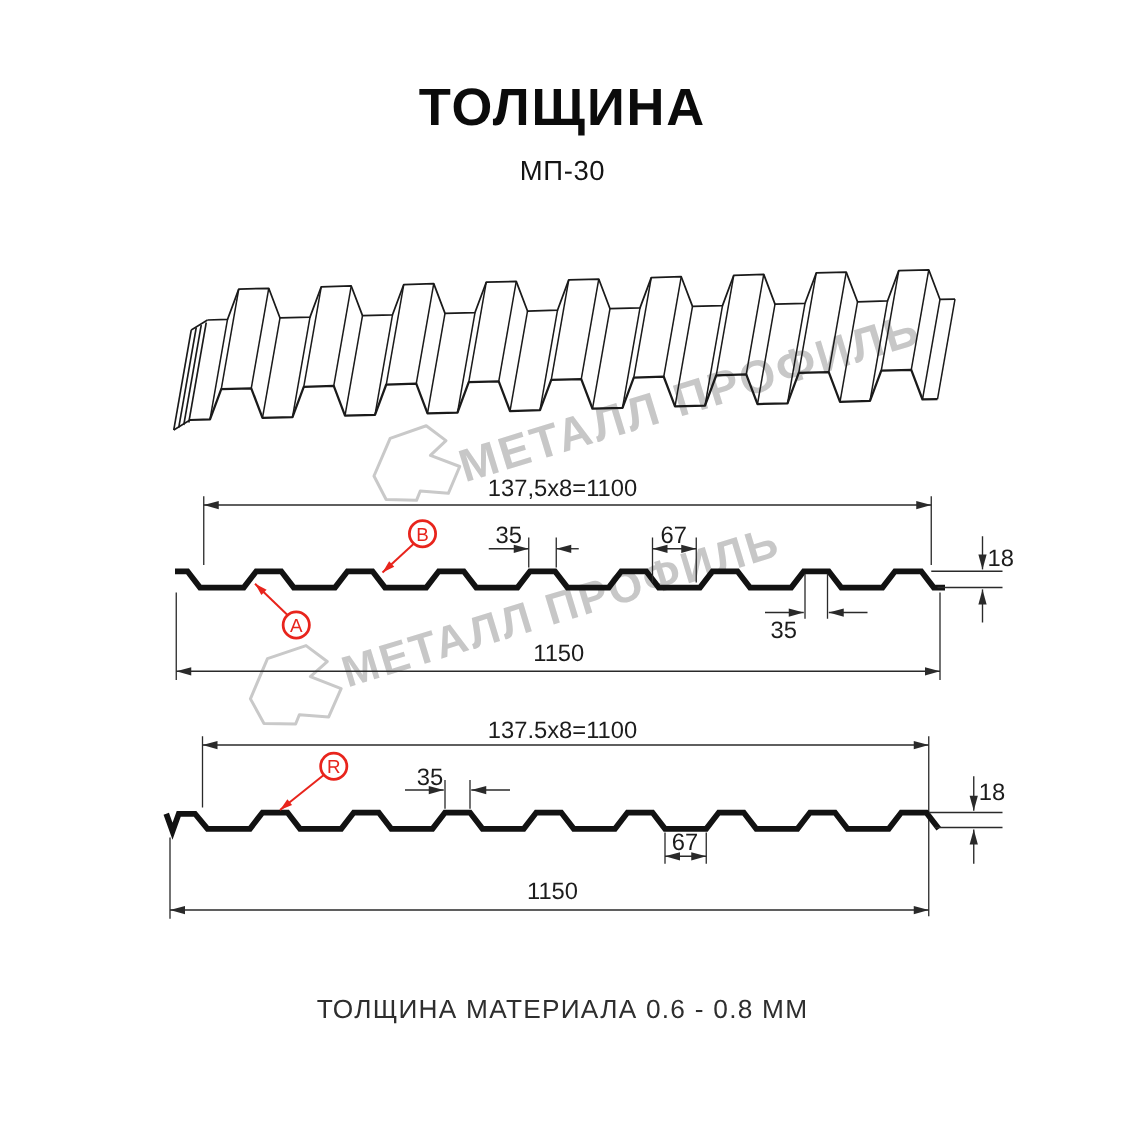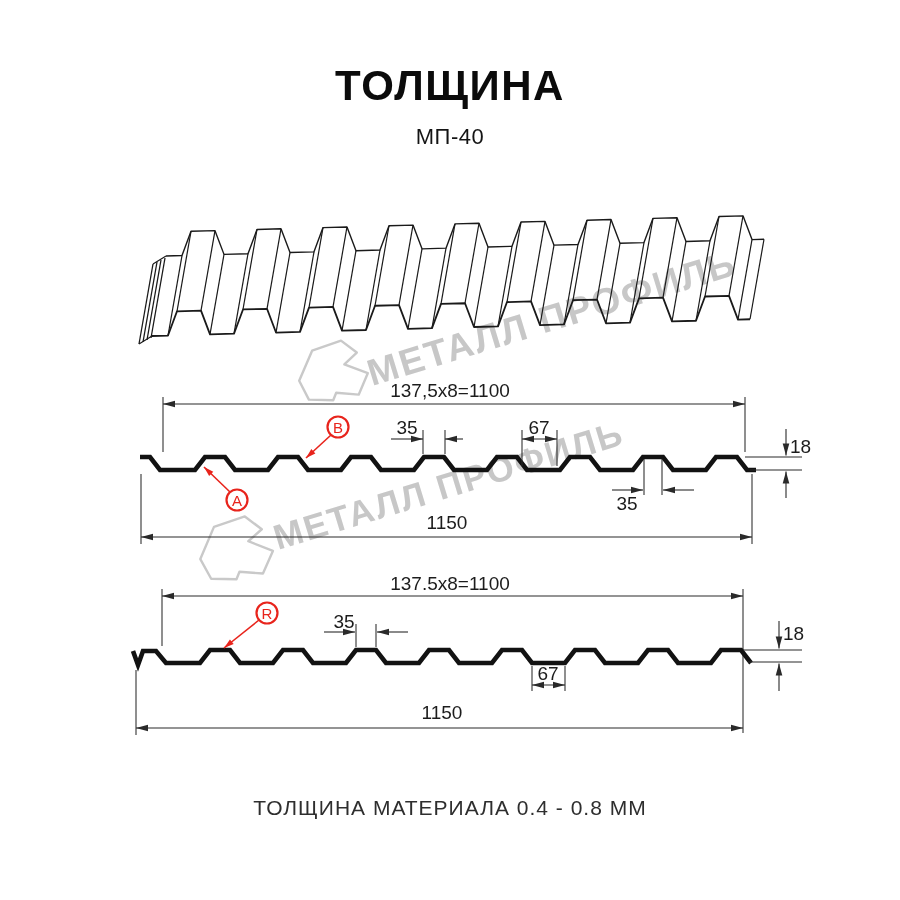--- a/index.html
+++ b/index.html
@@ -21,21 +21,21 @@
   .wmtxt{fill:#c7c7c7;font-size:37px;font-weight:700;letter-spacing:2px;}
   .wmlogo{stroke:#c9c9c9;stroke-width:2.4;fill:none;stroke-linejoin:round;}
   #sheet-3d line,#sheet-3d polyline{stroke:#1a1a1a;fill:none;stroke-linejoin:round;}
 </style>
 </head>
 <body>
 
 <div id="stage">
 
   <div id="title" class="hdr">ТОЛЩИНА</div>
-  <div id="subtitle" class="hdr">МП-40</div>
+  <div id="subtitle" class="hdr">МП-30</div>
 
   <svg width="900" height="900" viewBox="0 0 900 900">
     <defs>
       <marker id="mE" markerUnits="userSpaceOnUse" markerWidth="14" markerHeight="10" refX="12.5" refY="5" orient="auto">
         <path d="M0.5,1.7 L12.5,5 L0.5,8.3 Z" fill="#2a2a2a"></path>
       </marker>
       <marker id="mS" markerUnits="userSpaceOnUse" markerWidth="14" markerHeight="10" refX="12.5" refY="5" orient="auto-start-reverse">
         <path d="M0.5,1.7 L12.5,5 L0.5,8.3 Z" fill="#2a2a2a"></path>
       </marker>
       <marker id="mR" markerUnits="userSpaceOnUse" markerWidth="12" markerHeight="9" refX="10.5" refY="4.5" orient="auto">
@@ -176,14 +176,14 @@
       <line class="ext" x1="136" y1="670" x2="136" y2="735"></line>
       <line class="dim" x1="136" y1="728" x2="743" y2="728" marker-start="url(#mS)" marker-end="url(#mE)"></line>
       <text x="442" y="719" text-anchor="middle">1150</text>
 
       <circle class="red" cx="267" cy="613" r="10.5"></circle>
       <text class="redtxt" x="267" y="618.5" text-anchor="middle">R</text>
       <line class="redln" x1="259" y1="620" x2="224" y2="648" marker-end="url(#mR)"></line>
     </g>
   </svg>
 
-  <div id="footnote">ТОЛЩИНА МАТЕРИАЛА 0.4 - 0.8 ММ</div>
+  <div id="footnote">ТОЛЩИНА МАТЕРИАЛА 0.6 - 0.8 ММ</div>
 </div>
 
 </body></html>

